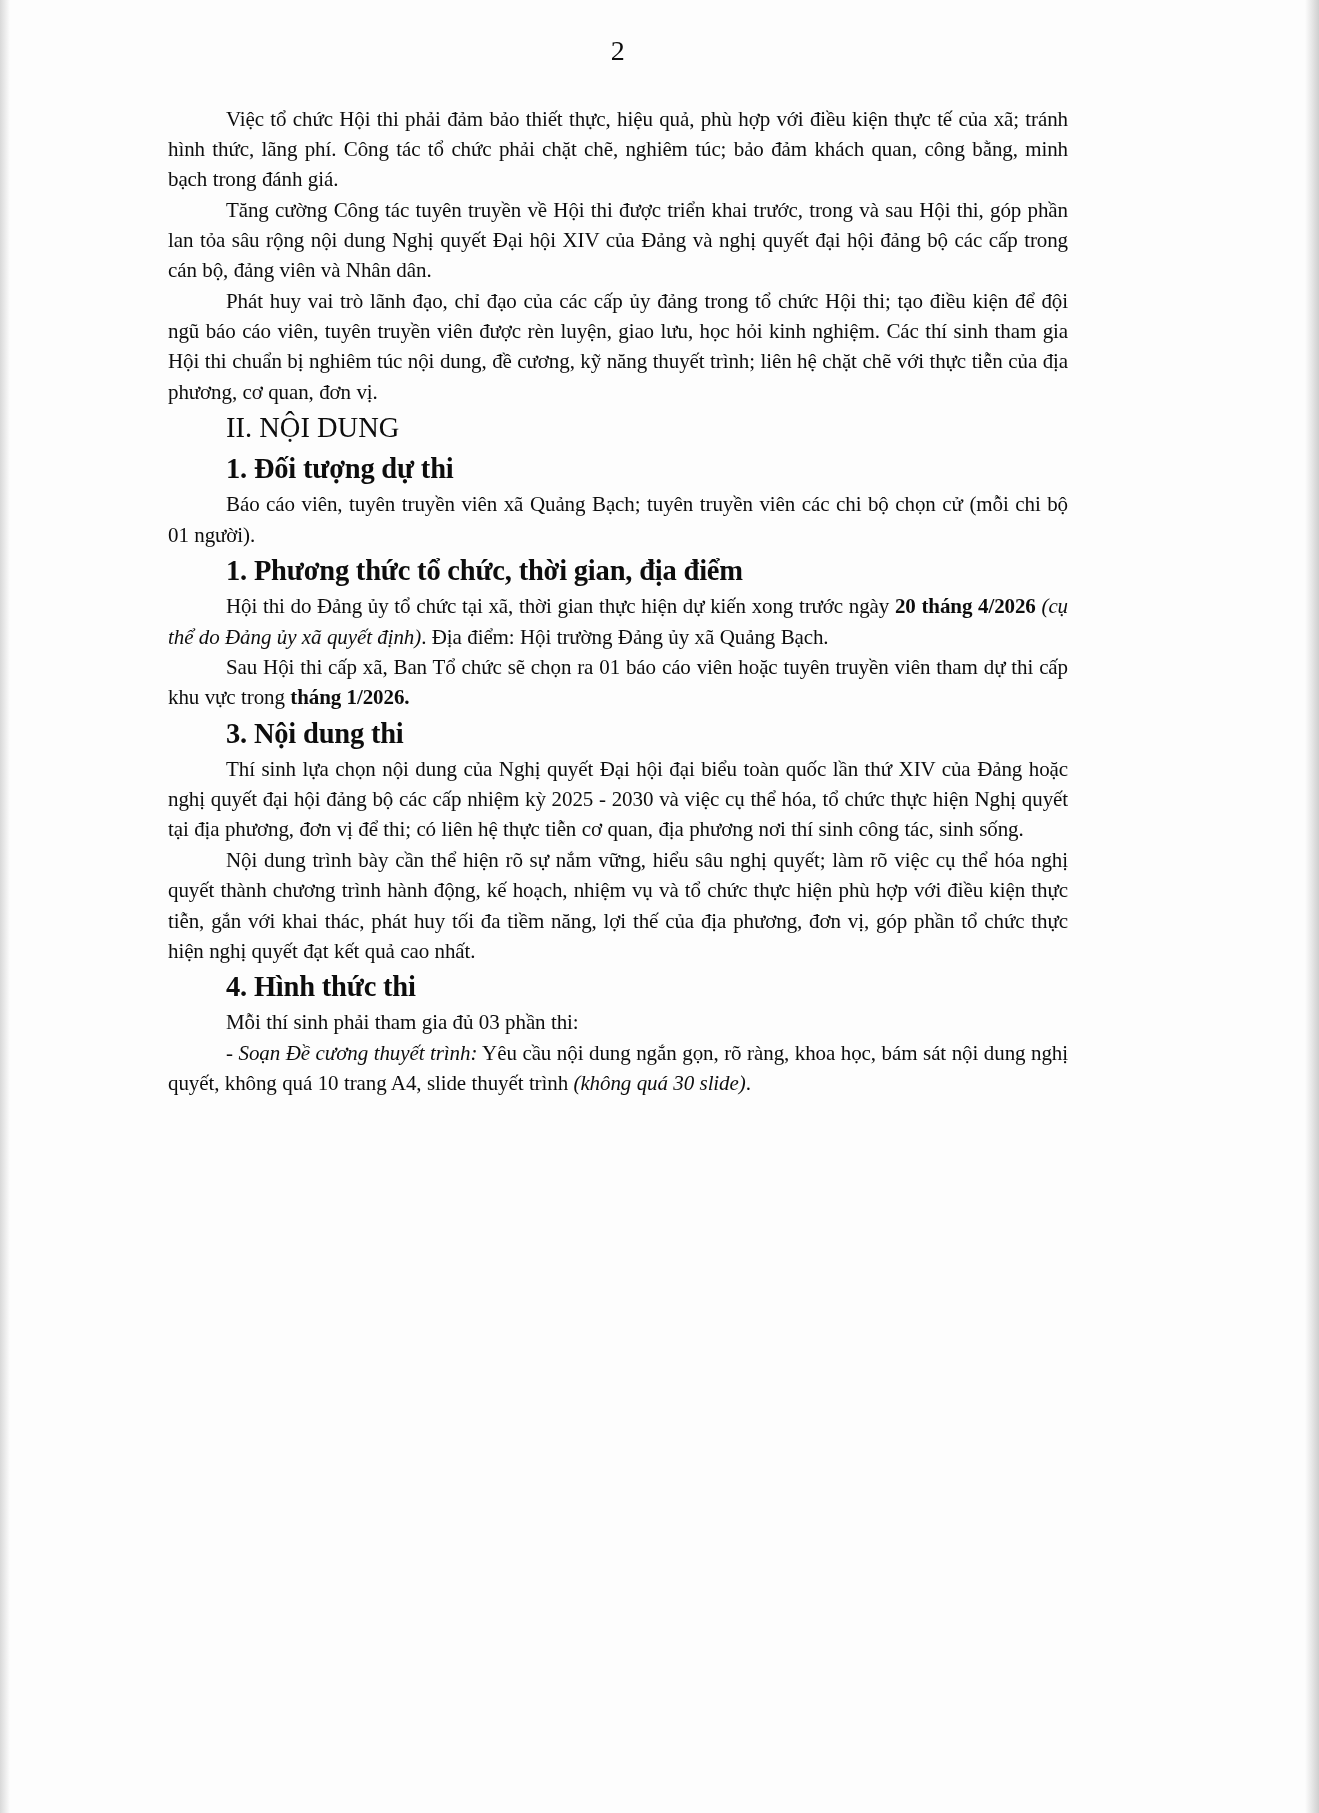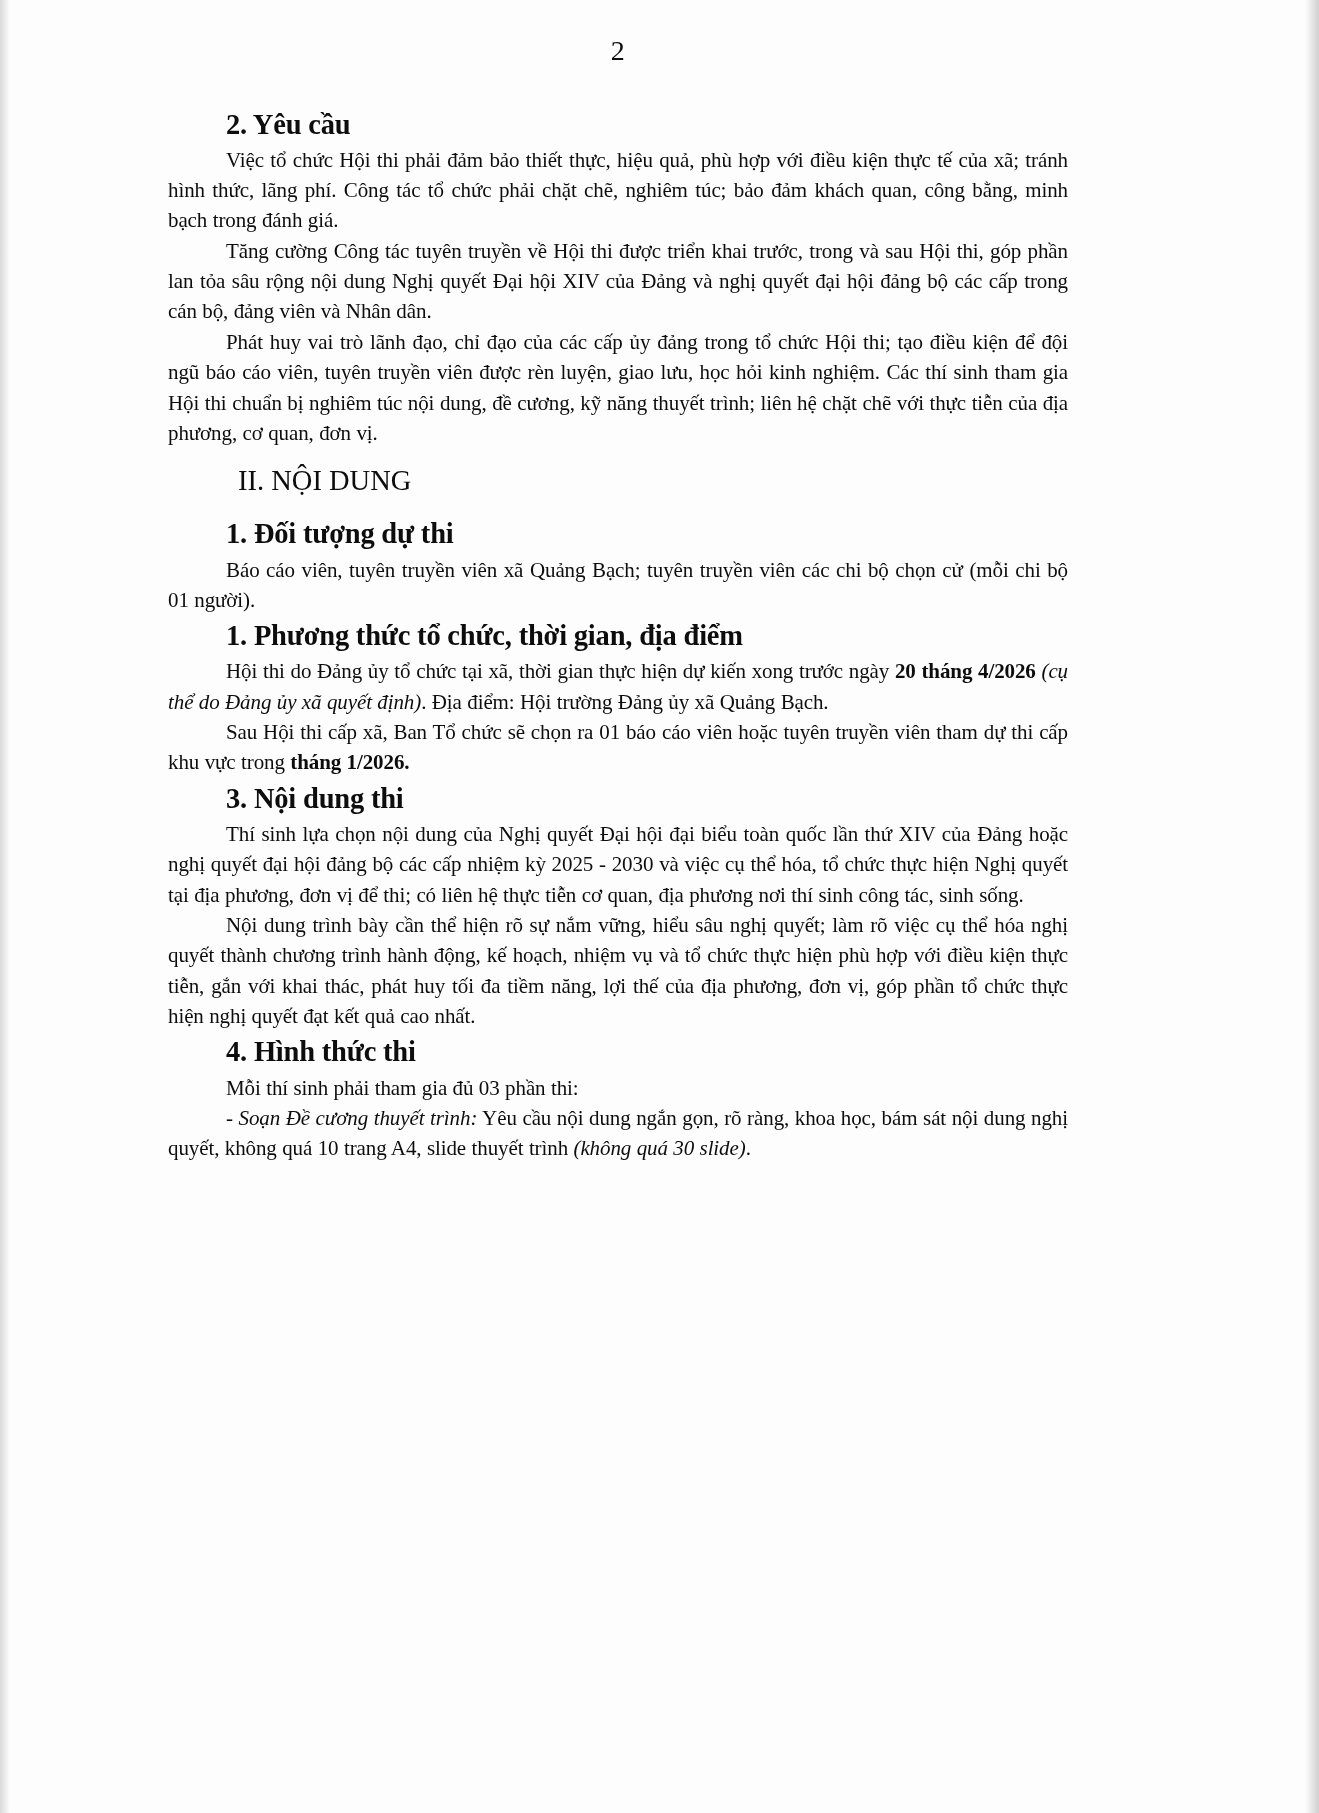--- a/index.html
+++ b/index.html
@@ -69,38 +69,37 @@
     text-align: left;
     margin: 0;
     letter-spacing: -0.2px;
   }
   .plain-heading {
     font-weight: normal;
     font-size: 28.5px;
     line-height: 1.445;
     text-indent: 58px;
     text-align: left;
-    margin: 12px;
+    margin: 0;
   }
   .last-line-left {
     text-align-last: left;
     font-family: Liberation Serif, serif;
   }
   b.bold { font-weight: bold; }
   i.ital { font-style: italic; }
 </style>
 </head>
 <body>
 
 <div id="page">
   <div id="content">
 
     <div class="page-number">2</div>
 
-    <p class="heading">2. Yêu cầu</p>
 
     <p class="para indent">Việc tổ chức Hội thi phải đảm bảo thiết thực, hiệu quả, phù hợp với điều kiện thực tế của xã; tránh hình thức, lãng phí. Công tác tổ chức phải chặt chẽ, nghiêm túc; bảo đảm khách quan, công bằng, minh bạch trong đánh giá.</p>
 
     <p class="para indent">Tăng cường Công tác tuyên truyền về Hội thi được triển khai trước, trong và sau Hội thi, góp phần lan tỏa sâu rộng nội dung Nghị quyết Đại hội XIV của Đảng và nghị quyết đại hội đảng bộ các cấp trong cán bộ, đảng viên và Nhân dân.</p>
 
     <p class="para indent">Phát huy vai trò lãnh đạo, chỉ đạo của các cấp ủy đảng trong tổ chức Hội thi; tạo điều kiện để đội ngũ báo cáo viên, tuyên truyền viên được rèn luyện, giao lưu, học hỏi kinh nghiệm. Các thí sinh tham gia Hội thi chuẩn bị nghiêm túc nội dung, đề cương, kỹ năng thuyết trình; liên hệ chặt chẽ với thực tiễn của địa phương, cơ quan, đơn vị.</p>
 
     <p class="plain-heading">II. NỘI DUNG</p>
 
     <p class="heading">1. Đối tượng dự thi</p>

